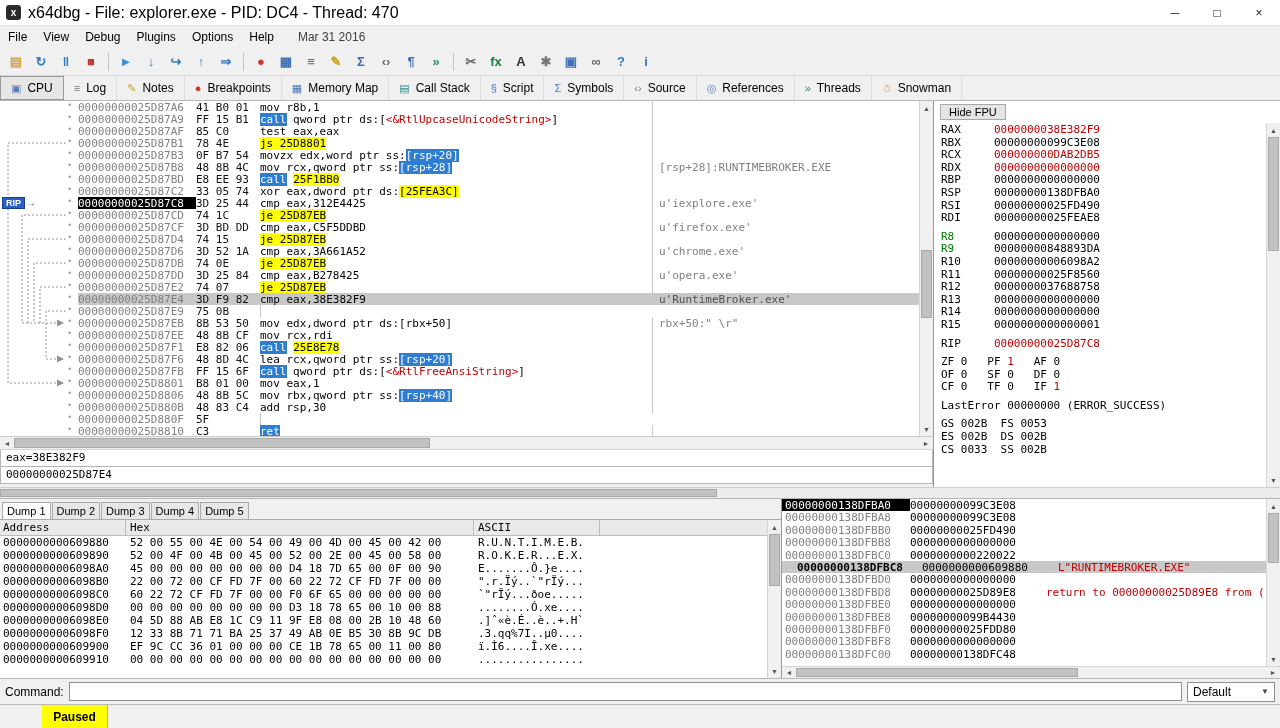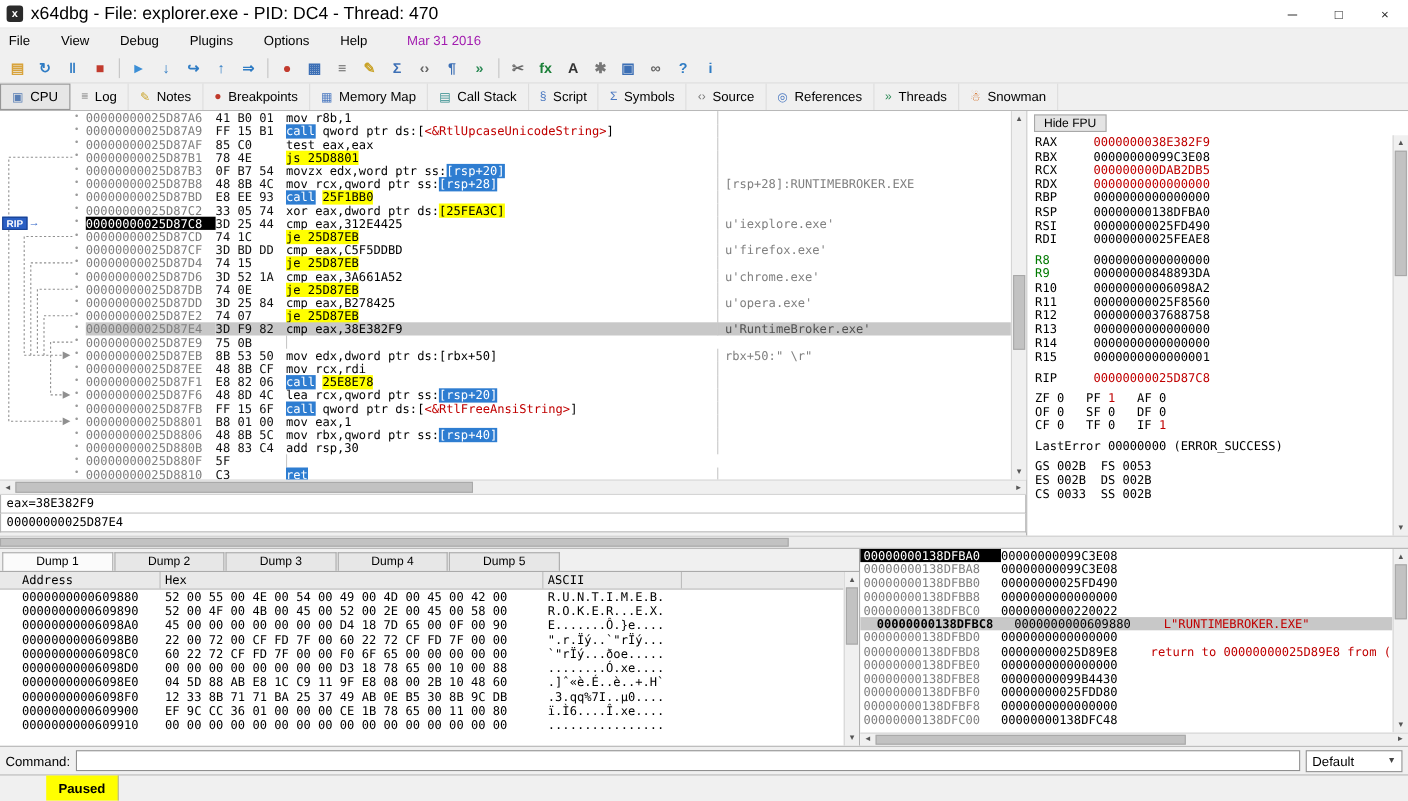--- a/index.html
+++ b/index.html
@@ -8,23 +8,23 @@
   .app { width:1280px; height:728px; display:flex; flex-direction:column; background:#f0f0f0; }
 
   
   .titlebar { height:26px; background:#fff; display:flex; align-items:center; padding-left:6px; gap:7px; flex:none; border-bottom:1px solid #e3e3e3; }
   .app-icon { width:15px; height:15px; background:#2b2b2b; border-radius:3px; color:#fff; font-size:10px; display:flex; align-items:center; justify-content:center; font-weight:bold; }
   .title-text { font-size:16px; }
   .win-controls { margin-left:auto; display:flex; height:100%; }
   .win-btn { width:42px; display:flex; align-items:center; justify-content:center; font-size:12px; color:#222; }
 
   
-  .menubar { height:22px; display:flex; align-items:center; flex:none; background:#f0f0f0;gap:12px; }
+  .menubar { height:22px; display:flex; align-items:center; flex:none; background:#f0f0f0; }
   .menu-item { padding:3px 8px; }
-  .menu-date { color:#a21caf; padding-left:16px; }
+  .menu-date { color:#404040; padding-left:16px; }
 
   
   .toolbar { height:28px; display:flex; align-items:center; padding:0 4px; gap:1px; flex:none; border-bottom:1px solid #d8d8d8; }
   .tb-btn { width:24px; height:23px; display:flex; align-items:center; justify-content:center; font-size:13px; font-weight:bold; border:1px solid transparent; border-radius:2px; }
   .tb-sep { width:1px; height:18px; background:#c4c4c4; margin:0 4px; }
 
   
   .tabbar { height:25px; display:flex; align-items:stretch; flex:none; background:#f0f0f0; border-bottom:1px solid #b8b8b8; }
   .tab { display:flex; align-items:center; gap:6px; padding:0 10px; border-right:1px solid #ddd; }
   .tab.active { background:#e6e6e6; border:1px solid #979797; }
@@ -75,28 +75,28 @@
   .regs-inner { flex:1; display:flex; }
   .regs-content { flex:1; overflow:hidden; }
   .hide-fpu { margin:3px 0 3px 6px; align-self:flex-start; border:1px solid #a8a8a8; background:#e4e4e4; padding:1px 8px; font-size:11px; }
   .reg-line { height:12.6px; line-height:12.6px; white-space:pre; font:11px "DejaVu Sans Mono", monospace; padding-left:7px; }
   .reg-line.blank { height:6px; }
 
   
   .bottom-area { flex:1; display:flex; overflow:hidden; }
   .dump-pane { width:782px; flex:none; display:flex; flex-direction:column; border-right:1px solid #989898; background:#f0f0f0; }
   .dump-tabs { height:20px; flex:none; display:flex; align-items:flex-end; padding-left:2px; gap:1px; }
-  .dump-tab { padding:2px 30px; font-size:11px; background:#e7e7e7; border:1px solid #aaa; border-bottom:none; }
+  .dump-tab { padding:2px 4px; font-size:11px; background:#e7e7e7; border:1px solid #aaa; border-bottom:none; }
   .dump-tab.active { background:#fbfbfb; }
   .dump-body { flex:1; display:flex; background:#fff; border-top:1px solid #aaa; }
   .dump-main { flex:1; overflow:hidden; }
   .dump-header { display:flex; height:16px; background:#e9e9e9; font:11px "DejaVu Sans Mono", monospace; line-height:15px; border-bottom:1px solid #bdbdbd; }
   .dh-cell { border-right:1px solid #bdbdbd; padding-left:4px; }
   .dump-row { display:flex; height:13px; line-height:13px; font:11px "DejaVu Sans Mono", monospace; white-space:pre; }
-  .du-addr { width:146px; flex:none; padding-left:20px; }
+  .du-addr { width:126px; flex:none; padding-left:3px; }
   .du-hex { width:348px; flex:none; padding-left:4px; }
   .du-ascii { width:126px; flex:none; padding-left:4px; }
 
   .stack-pane { flex:1; background:#fff; display:flex; flex-direction:column; }
   .stack-body { flex:1; display:flex; overflow:hidden; }
   .stack-rows { flex:1; overflow:hidden; }
   .st-row { display:flex; height:12.4px; line-height:12.4px; font:11px "DejaVu Sans Mono", monospace; white-space:pre; }
   .st-addr { width:128px; flex:none; color:#808080; padding-left:3px; }
   .st-val { width:136px; flex:none; }
   .st-note { flex:1; color:#c00000; overflow:hidden; }

